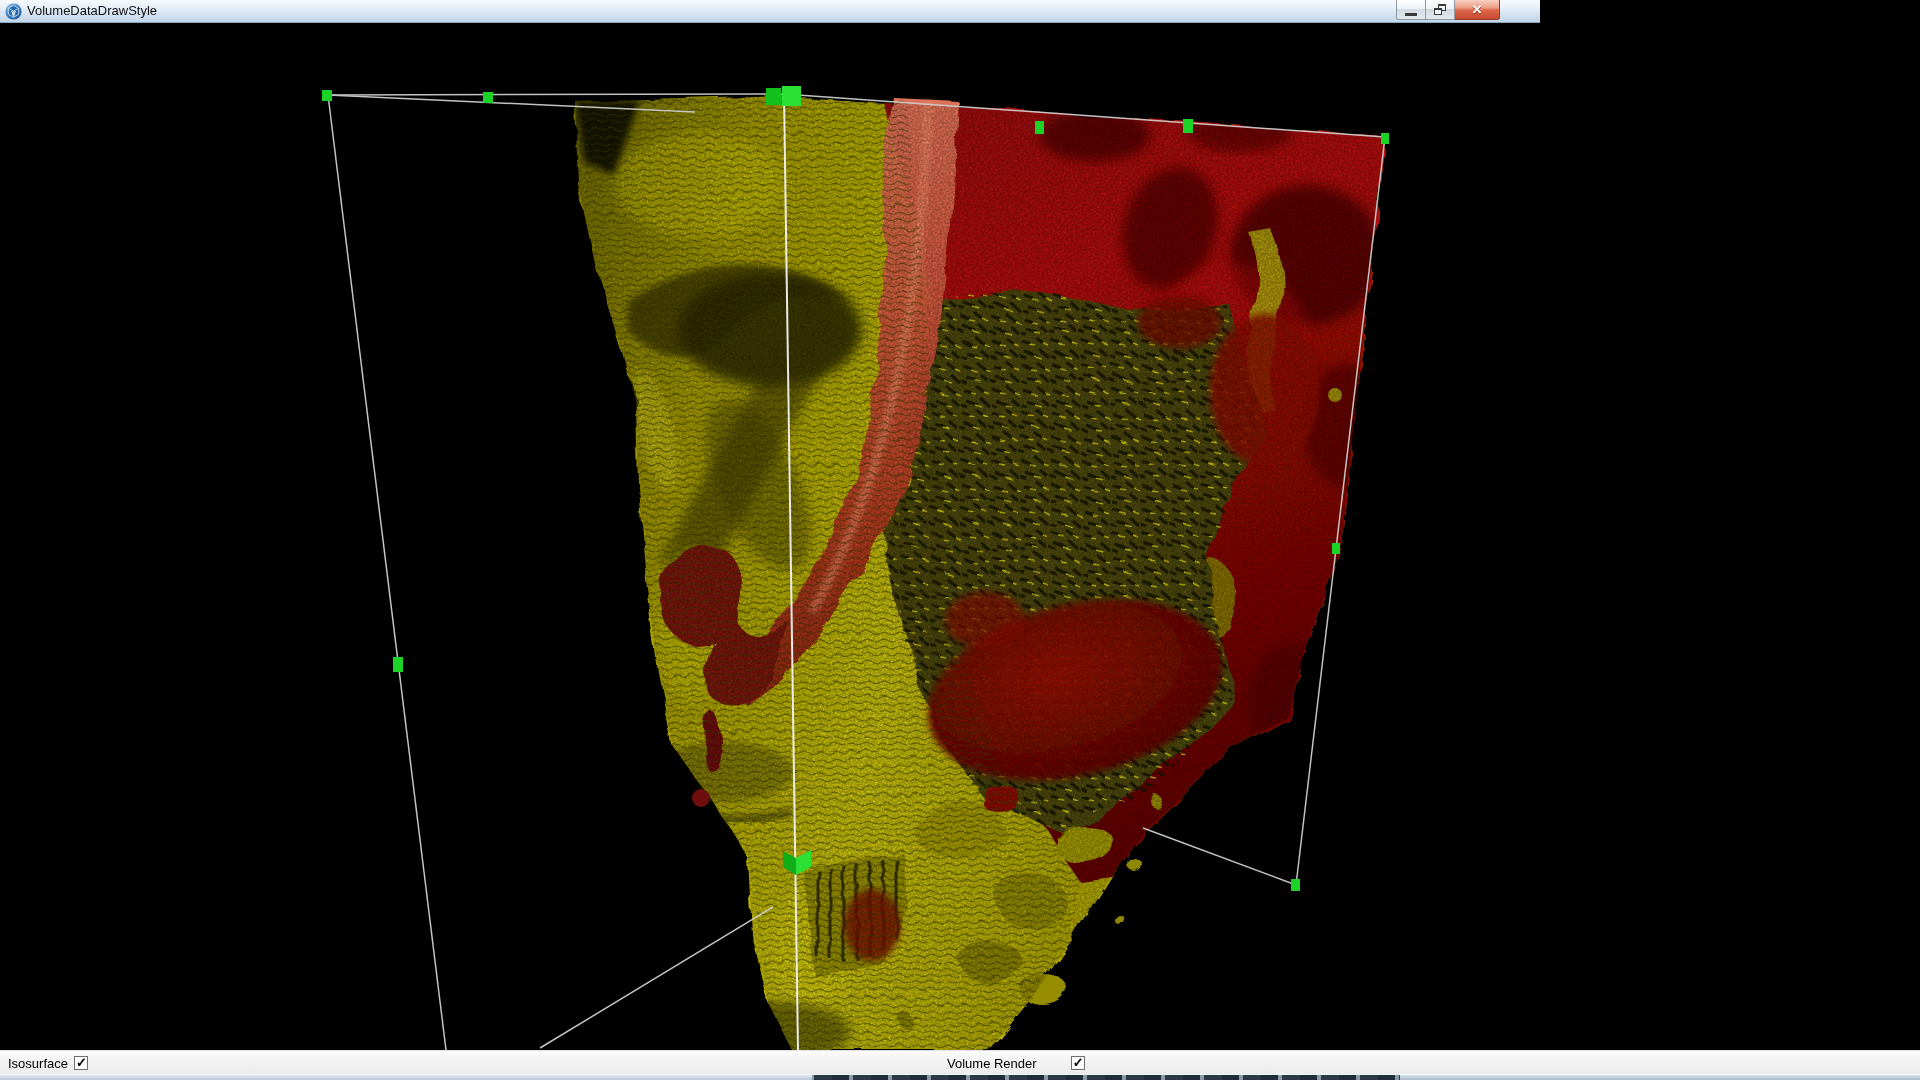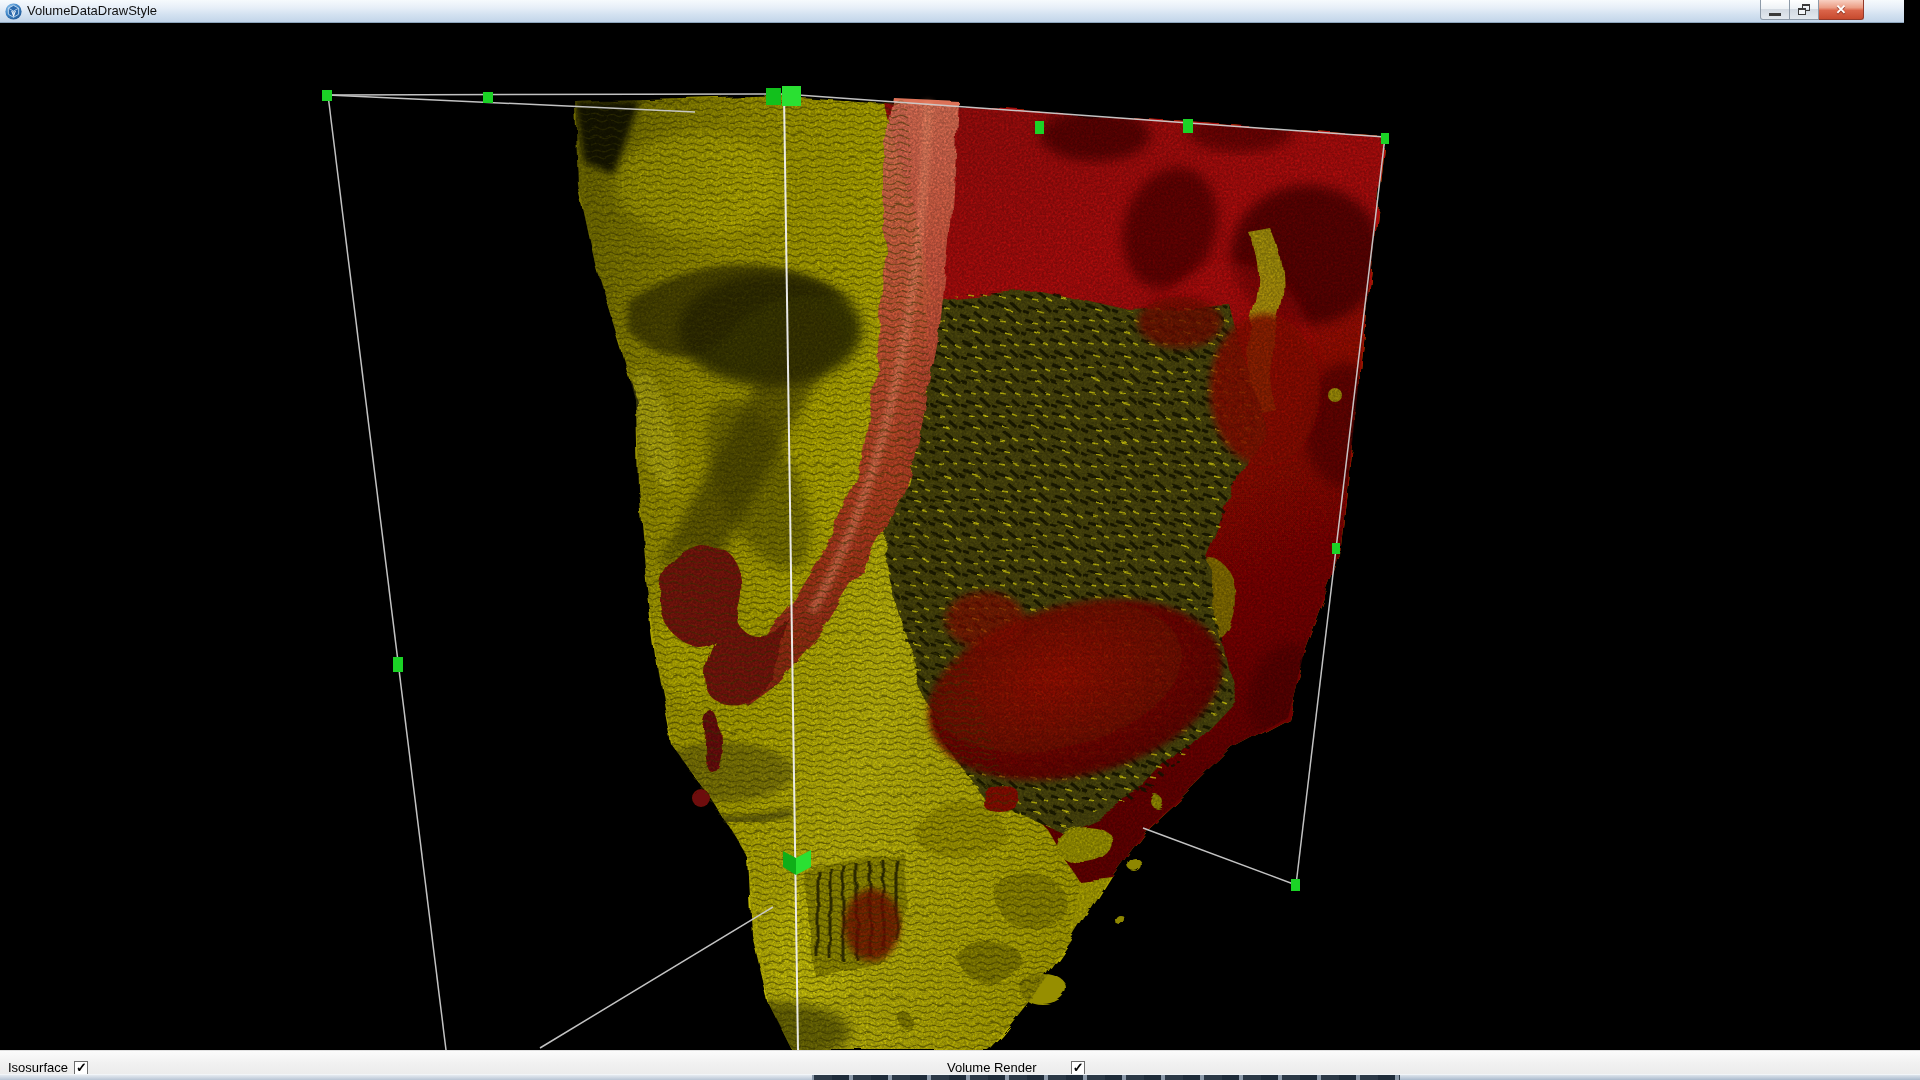--- a/index.html
+++ b/index.html
@@ -1,20 +1,20 @@
 <!DOCTYPE html>
 <html><head>
 <meta charset="utf-8">
 <style>
   html,body{margin:0;padding:0;}
   body{width:1920px;height:1080px;position:relative;background:#000;overflow:hidden;
        font-family:"Liberation Sans",sans-serif;-webkit-font-smoothing:antialiased;}
 
   
-  .titlebar{position:absolute;top:0;left:0;width:1904px;height:23px;box-sizing:border-box;
+  .titlebar{position:absolute;top:0;left:0;width:1540px;height:23px;box-sizing:border-box;
     background:linear-gradient(180deg,#f6fafd 0%,#e7eff8 35%,#d4e2f1 65%,#c2d5e9 100%);
     border-bottom:1px solid #8ea6bd;}
   .app-icon{position:absolute;left:5px;top:3px;width:17px;height:17px;}
   .title-text{position:absolute;left:27px;top:3px;font-size:13px;color:#101010;white-space:nowrap;}
   .winbtns{position:absolute;right:40px;top:0;display:flex;}
   .winbtn{height:20px;box-sizing:border-box;border:1px solid #8d9aa8;border-top:none;
     display:flex;align-items:center;justify-content:center;
     background:linear-gradient(180deg,#ffffff 0%,#eef2f6 45%,#d3dae2 50%,#e2e8ee 100%);}
   .btn-min{width:30px;border-radius:0 0 0 3px;}
   .btn-restore{width:29px;border-left:none;}
@@ -29,21 +29,21 @@
   .glyph-close{color:#fff;font-size:13px;font-weight:700;line-height:18px;
     text-shadow:0 1px 1px #7e2413;}
 
   
   .viewport{position:absolute;top:23px;left:0;width:1920px;height:1027px;background:#000;}
 
   
   .ctrlbar{position:absolute;top:1050px;left:0;width:1920px;height:24px;box-sizing:border-box;
     background:linear-gradient(180deg,#fbfbfb 0%,#f0f0f0 60%,#ececec 100%);
     border-top:1px solid #e0e0e0;font-size:13px;color:#000;}
-  .ctrl-group{position:absolute;top:0;height:24px;display:flex;align-items:flex-end;gap:6px;}
+  .ctrl-group{position:absolute;top:0;height:24px;display:flex;align-items:center;gap:6px;}
   .cg-left{left:8px;}
   .cg-center{left:947px;gap:34px;}
   .chk{appearance:none;-webkit-appearance:none;width:14px;height:14px;margin:0;
     background:#fff;border:1px solid #6e6e6e;box-sizing:border-box;position:relative;cursor:pointer;}
   .chk:checked::after{content:"\2713";position:absolute;left:1px;top:-2px;font-size:13px;
     font-weight:700;color:#000;}
 
   
   .sliver{position:absolute;top:1074px;left:0;width:1920px;height:6px;}
   .sliver .seg{position:absolute;top:0;height:6px;box-sizing:border-box;border-top:1px solid #f2f5f8;}

